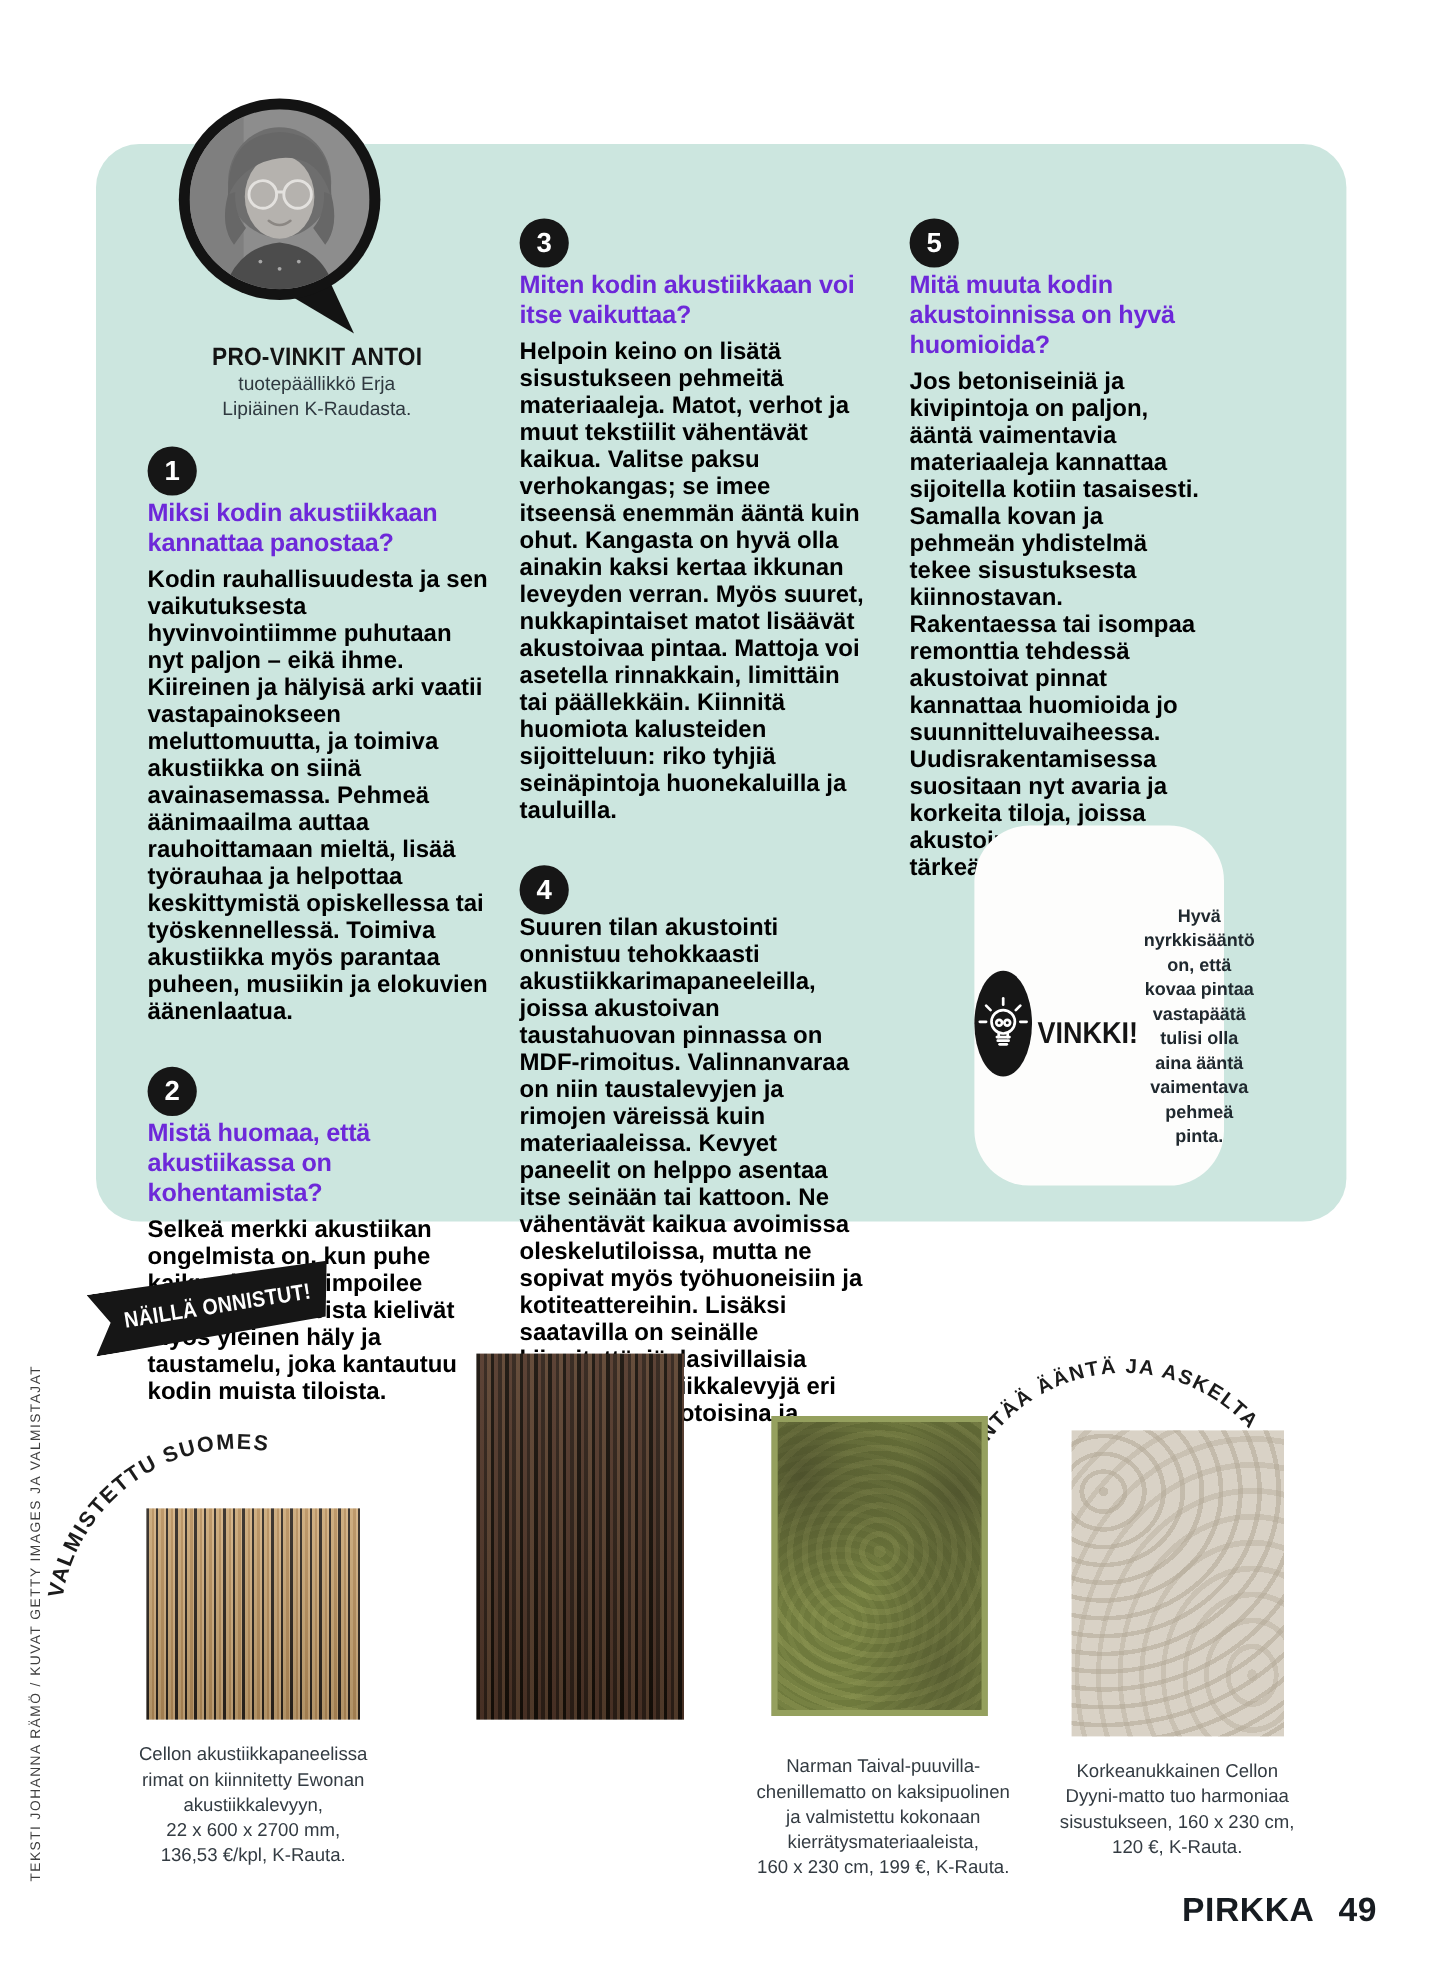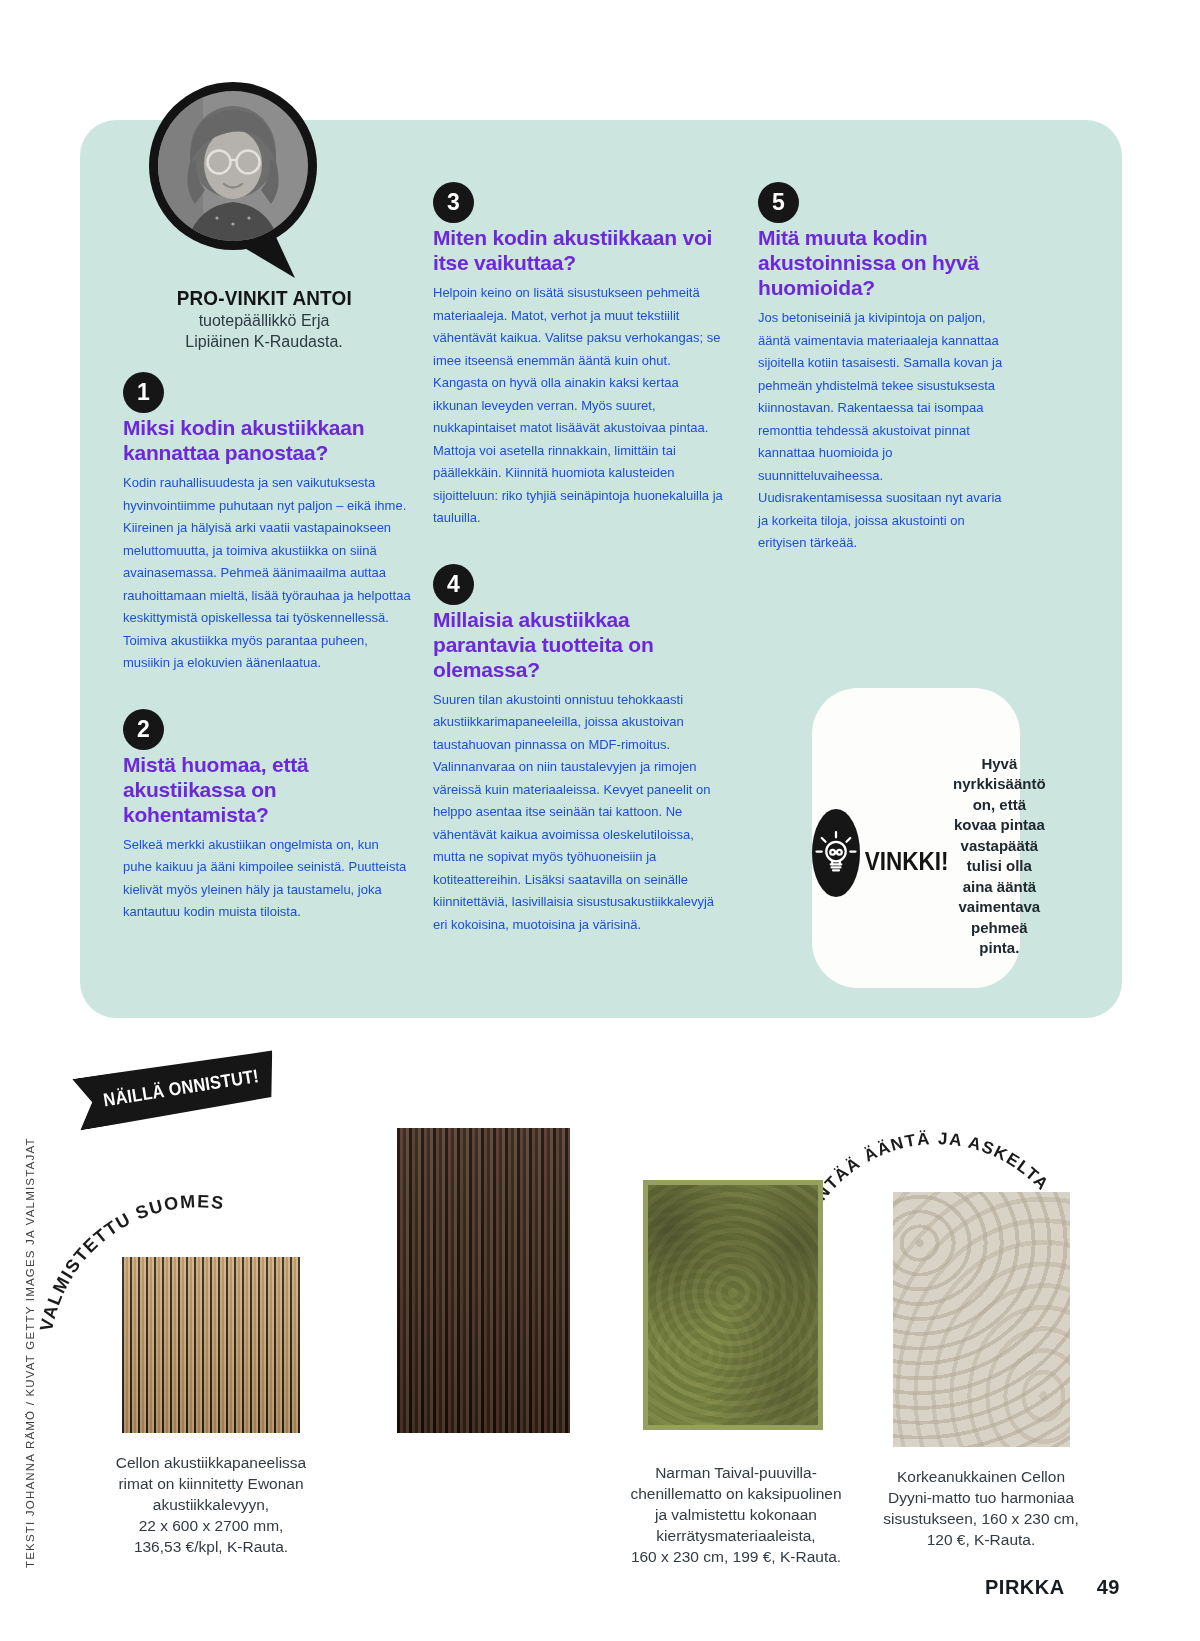--- a/index.html
+++ b/index.html
@@ -19,21 +19,21 @@
   .qa{margin-bottom:34px;}
   .badge{
     width:41px;height:41px;border-radius:50%;background:#161616;color:#fff;
     display:flex;align-items:center;justify-content:center;
     font-size:23px;font-weight:700;
   }
   .question{
     font-size:21px;line-height:25px;font-weight:700;color:#6d28d9;
     letter-spacing:-0.2px;margin:2px 0 7px;
   }
-  .answer{font-size:13px;line-height:22.5px;color:#1d4ed8;}
+  .answer{font-size:20px;line-height:22.5px;color:#000000;font-weight:bold;}
   
   .bubble-svg{position:absolute;left:65px;top:-42px;}
   .expert-block{position:absolute;left:52px;top:166px;width:264px;text-align:center;}
   .expert-label{
     display:inline-block;font-size:21px;font-weight:700;color:#141414;
     letter-spacing:0.2px;transform:scaleX(.9);transform-origin:center;
   }
   .expert-name{font-size:16px;line-height:21px;white-space:pre-line;margin-top:0;color:#2f3940;}
   
   .tip-card{
@@ -91,22 +91,22 @@
   .cap2{left:343px;top:1452px;}
   .cap3{left:596px;top:1452px;margin-top:10px;}
   .cap4{left:841px;top:1466px;}
   
   .credit{
     position:absolute;left:24px;top:1088px;height:480px;
     writing-mode:vertical-rl;transform:rotate(180deg);
     font-size:11.5px;letter-spacing:1.2px;color:#3f3f3f;white-space:nowrap;
   }
   .footer{
-    position:absolute;left:985px;top:1576px;display:flex;gap:32px;align-items:flex-end;
-    font-size:20px;font-weight:700;color:#171c21;letter-spacing:.5px;
+    position:absolute;left:985px;top:1576px;display:flex;gap:20px;align-items:flex-end;
+    font-size:28px;font-weight:700;color:#171c21;letter-spacing:.5px;
   }
 </style>
 </head>
 <body>
 
 <div class="page">
 
   <div class="panel">
 
     <svg class="bubble-svg" width="185" height="212" viewBox="0 0 185 212" aria-hidden="true">
@@ -154,21 +154,20 @@
     </div>
 
     <div class="col col2">
       <div class="qa">
         <div class="badge">3</div>
         <div class="question">Miten kodin akustiikkaan voi itse vaikuttaa?</div>
         <div class="answer">Helpoin keino on lisätä sisustukseen pehmeitä materiaaleja. Matot, verhot ja muut tekstiilit vähentävät kaikua. Valitse paksu verhokangas; se imee itseensä enemmän ääntä kuin ohut. Kangasta on hyvä olla ainakin kaksi kertaa ikkunan leveyden verran. Myös suuret, nukkapintaiset matot lisäävät akustoivaa pintaa. Mattoja voi asetella rinnakkain, limittäin tai päällekkäin. Kiinnitä huomiota kalusteiden sijoitteluun: riko tyhjiä seinäpintoja huonekaluilla ja tauluilla.</div>
       </div>
       <div class="qa">
         <div class="badge">4</div>
-        <div class="question">Millaisia akustiikkaa parantavia tuotteita on olemassa?</div>
         <div class="answer">Suuren tilan akustointi onnistuu tehokkaasti akustiikkarimapaneeleilla, joissa akustoivan taustahuovan pinnassa on MDF-rimoitus. Valinnanvaraa on niin taustalevyjen ja rimojen väreissä kuin materiaaleissa. Kevyet paneelit on helppo asentaa itse seinään tai kattoon. Ne vähentävät kaikua avoimissa oleskelutiloissa, mutta ne sopivat myös työhuoneisiin ja kotiteattereihin. Lisäksi saatavilla on seinälle kiinnitettäviä, lasivillaisia sisustusakustiikkalevyjä eri kokoisina, muotoisina ja värisinä.</div>
       </div>
     </div>
 
     <div class="col col3">
       <div class="qa">
         <div class="badge">5</div>
         <div class="question">Mitä muuta kodin akustoinnissa on hyvä huomioida?</div>
         <div class="answer">Jos betoniseiniä ja kivipintoja on paljon, ääntä vaimentavia materiaaleja kannattaa sijoitella kotiin tasaisesti. Samalla kovan ja pehmeän yhdistelmä tekee sisustuksesta kiinnostavan. Rakentaessa tai isompaa remonttia tehdessä akustoivat pinnat kannattaa huomioida jo suunnitteluvaiheessa. Uudisrakentamisessa suositaan nyt avaria ja korkeita tiloja, joissa akustointi on erityisen tärkeää.</div>
       </div>

